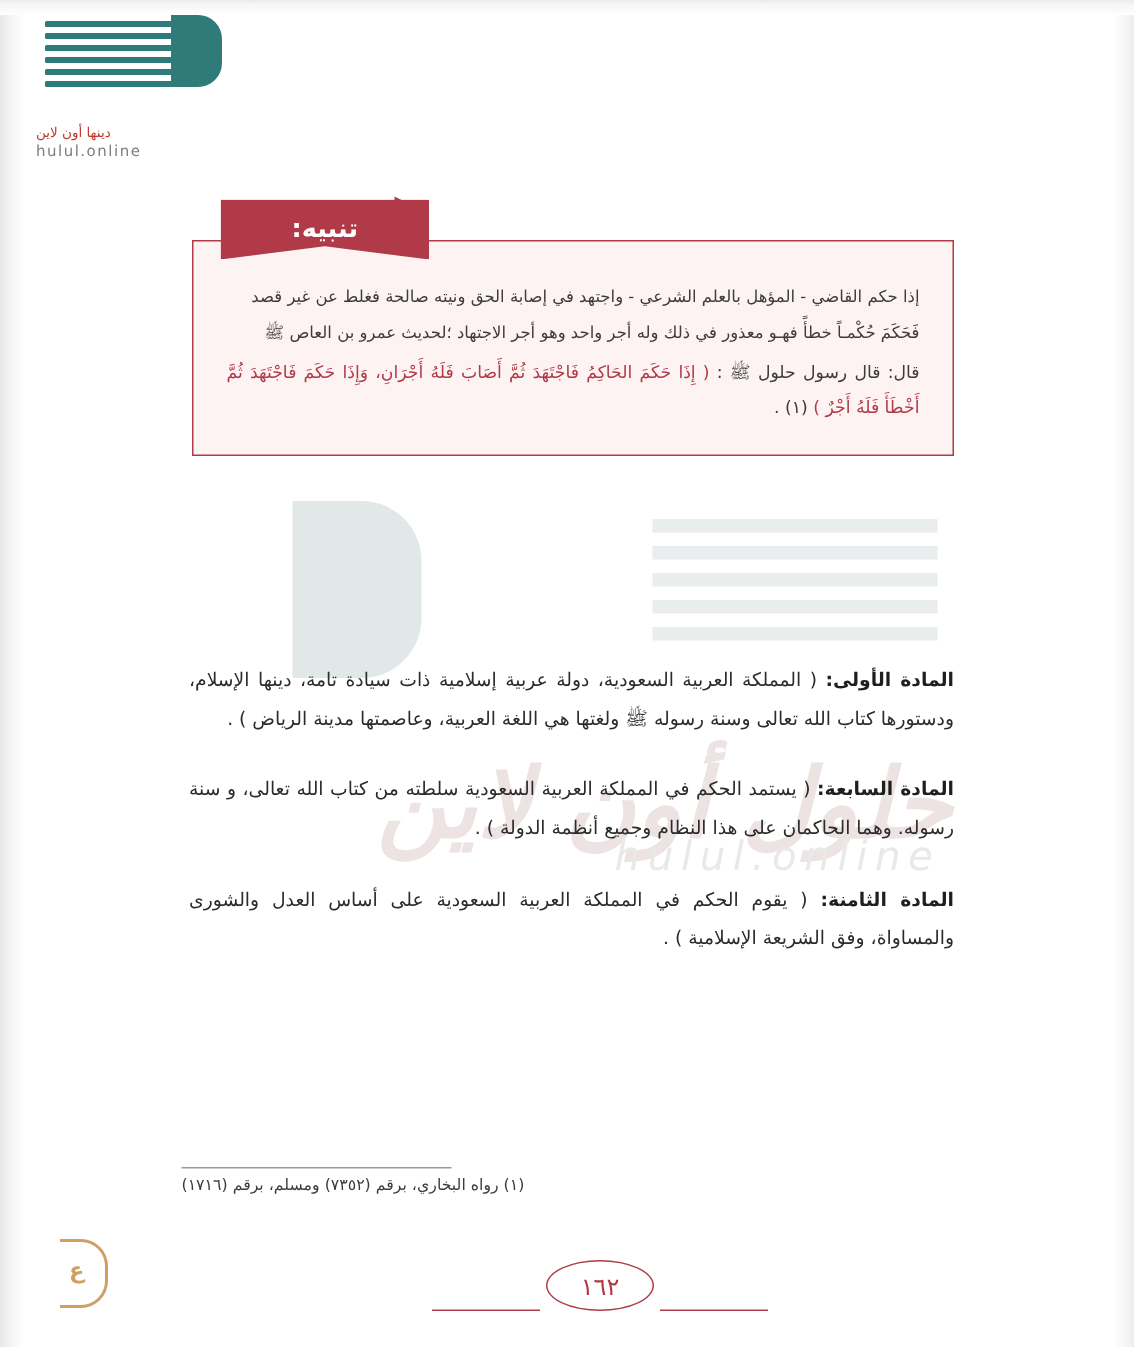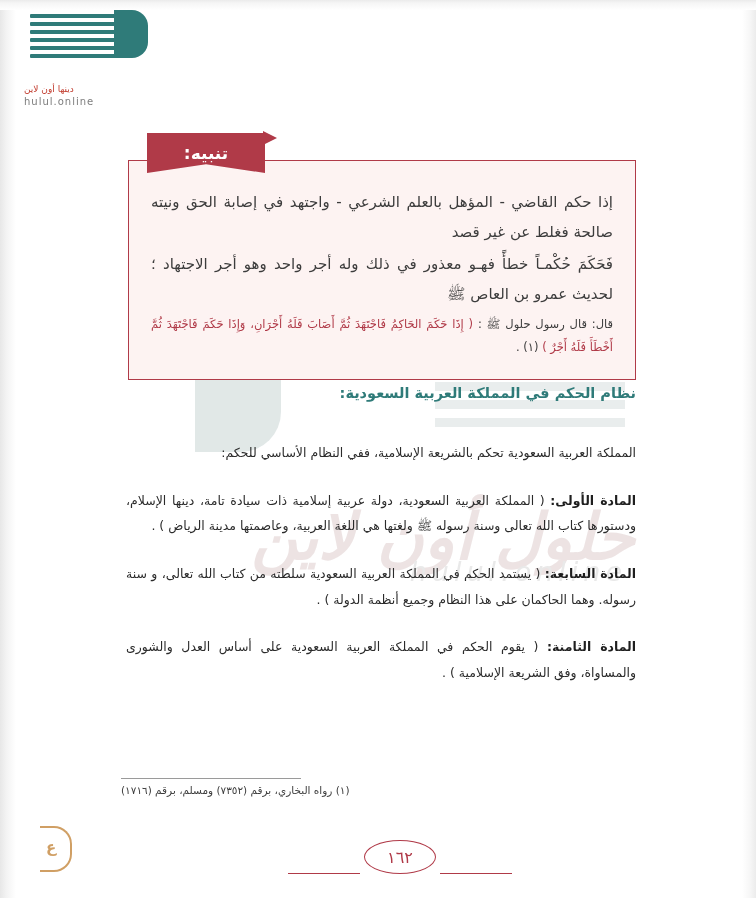--- a/index.html
+++ b/index.html
@@ -157,21 +157,21 @@
     width: 508px;
     border: 1.6px solid #b03a48;
     background: #fdf3f2;
     box-sizing: border-box;
     padding: 26px 22px 20px 22px;
   }
   .note-flag {
     position: absolute;
     top: -28px;
     left: 18px;
-    width: 118px;
+    width: 139px;
     height: 40px;
     background: #b03a48;
     color: #ffffff;
     font-size: 17px;
     font-weight: bold;
     display: flex;
     align-items: center;
     justify-content: center;
     clip-path: polygon(0 0, 100% 0, 100% 100%, 50% 78%, 0 100%);
     direction: rtl;
@@ -181,21 +181,21 @@
     top: -30px;
     left: 134px;
     width: 0; height: 0;
     border-left: 14px solid #b03a48;
     border-top: 7px solid transparent;
     border-bottom: 7px solid transparent;
   }
   .note-line {
     direction: rtl;
     text-align: justify;
-    font-size: 15px;
+    font-size: 11px;
     color: #3c3c3c;
     line-height: 2.0;
     margin: 0 0 2px 0;
   }
   .note-hadith {
     direction: rtl;
     text-align: justify;
     font-size: 11.5px;
     color: #b03a48;
     line-height: 2.0;
@@ -350,26 +350,22 @@
     <div class="note-flag-tip"></div>
     <p class="note-line">إذا حكم القاضي - المؤهل بالعلم الشرعي - واجتهد في إصابة الحق ونيته صالحة فغلط عن غير قصد</p>
     <p class="note-line">فَحَكَمَ حُكْمـاً خطأً فهـو معذور في ذلك وله أجر واحد وهو أجر الاجتهاد ؛لحديث عمرو بن العاص ﷺ</p>
     <p class="note-hadith">
       <span class="black">قال: قال رسول حلول ﷺ :</span>
       <span>( إِذَا حَكَمَ الحَاكِمُ فَاجْتَهَدَ ثُمَّ أَصَابَ فَلَهُ أَجْرَانِ، وَإِذَا حَكَمَ فَاجْتَهَدَ ثُمَّ أَخْطَأَ فَلَهُ أَجْرٌ )</span>
       <span class="black">(١) .</span>
     </p>
   </div>
 
-  <div class="section-head">نظام الحكم في المملكة العربية السعودية:</div>
 
   <div class="body-wrap">
-    <p class="para">
-      <b></b><span>المملكة العربية السعودية تحكم بالشريعة الإسلامية، ففي النظام الأساسي للحكم:</span>
-    </p>
     <p class="para">
       <b>المادة الأولى:</b><span> ( المملكة العربية السعودية، دولة عربية إسلامية ذات سيادة تامة، دينها الإسلام، ودستورها كتاب الله تعالى وسنة رسوله ﷺ ولغتها هي اللغة العربية، وعاصمتها مدينة الرياض ) .</span>
     </p>
     <p class="para">
       <b>المادة السابعة:</b><span> ( يستمد الحكم في المملكة العربية السعودية سلطته من كتاب الله تعالى، و سنة رسوله. وهما الحاكمان على هذا النظام وجميع أنظمة الدولة ) .</span>
     </p>
     <p class="para">
       <b>المادة الثامنة:</b><span> ( يقوم الحكم في المملكة العربية السعودية على أساس العدل والشورى والمساواة، وفق الشريعة الإسلامية ) .</span>
     </p>
   </div>

